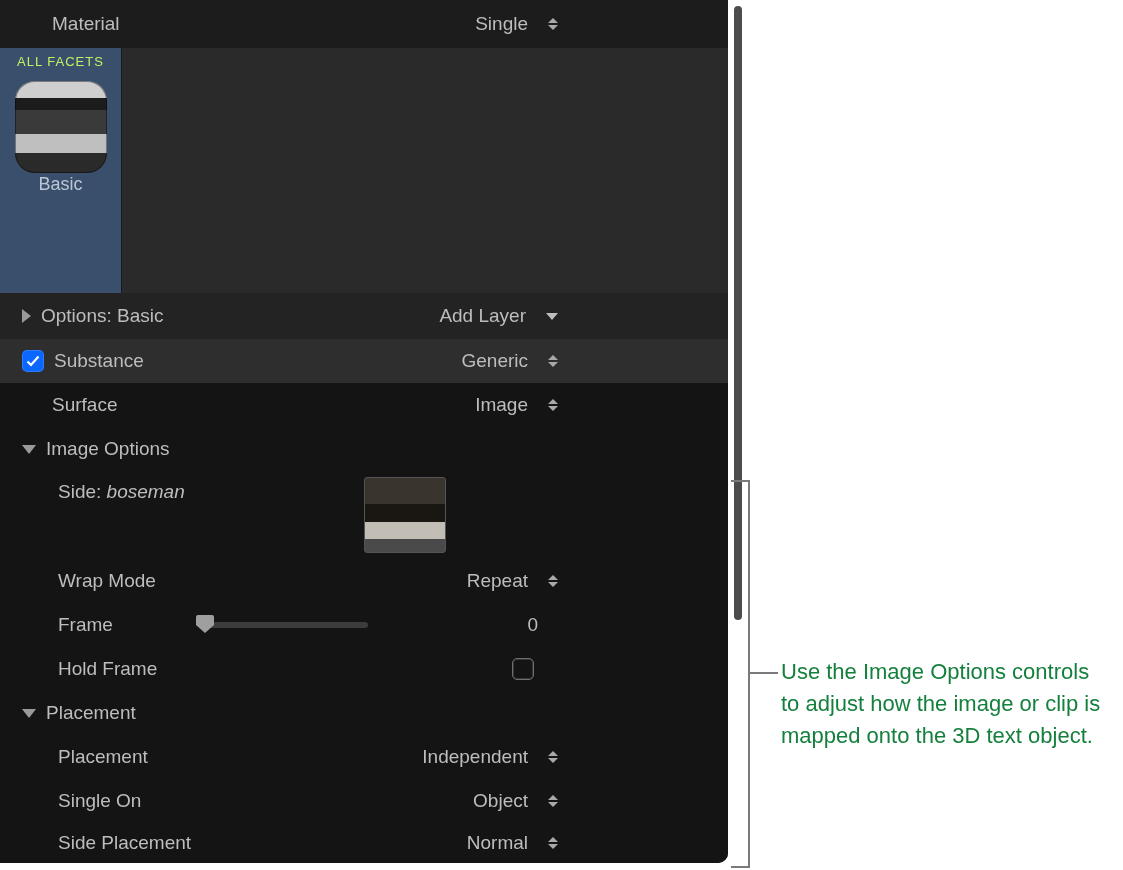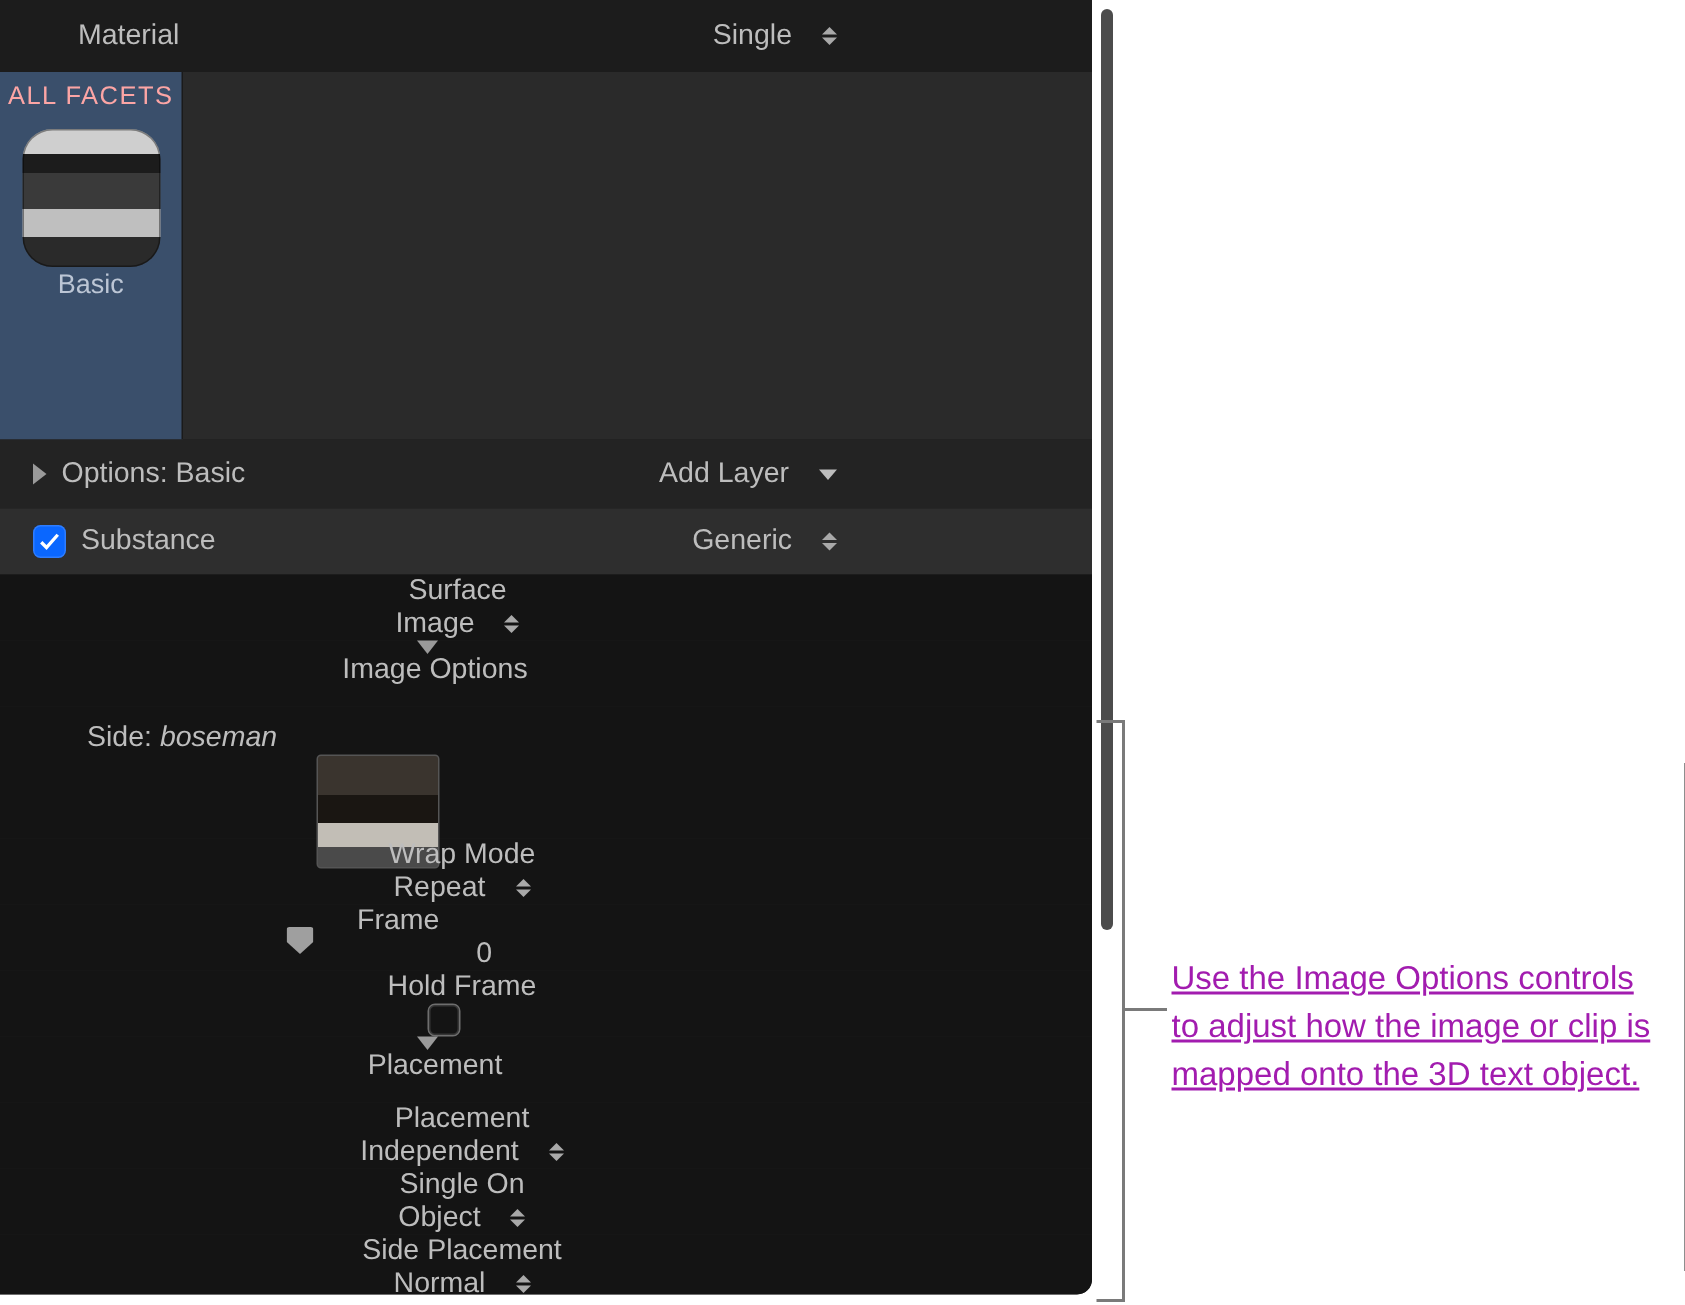--- a/index.html
+++ b/index.html
@@ -18,21 +18,21 @@
     width: 728px;
     background: #1c1c1c;
     border-bottom-right-radius: 10px;
     overflow: hidden;
     position: relative;
   }
   .row {
     display: flex;
     align-items: center;
     height: 42px;
-    padding: 0 18px;
+    padding: 12px 18px;
   }
   .row .label { flex: 0 0 auto; }
   .row .spacer { flex: 1 1 auto; }
   .row .value { display: flex; align-items: center; gap: 16px; }
   .header-row {
     height: 48px;
     padding-left: 52px;
     padding-right: 170px;
   }
   .stepper-icon { display: flex; flex-direction: column; margin-left: 4px; }
@@ -61,23 +61,23 @@
   .facet-tile {
     width: 122px;
     height: 245px;
     background: #3a4f6b;
     display: flex;
     flex-direction: column;
     align-items: center;
     border-right: 1px solid #1a1a1a;
   }
   .facet-header {
-    font-size: 17px;
+    font-size: 13px;
     letter-spacing: 1px;
-    color: #fca5a5;
+    color: #bef264;
     padding: 6px 0 4px;
     text-align: center;
   }
   .facet-thumb {
     width: 92px; height: 92px; border-radius: 20px;
     background: linear-gradient(to bottom, #cfcfcf 0 18%, #1c1c1c 18% 32%, #3a3a3a 32% 58%, #bfbfbf 58% 78%, #2a2a2a 78% 100%);
     margin-top: 8px;
     box-shadow: inset 0 0 0 1px rgba(0,0,0,0.4);
   }
   .facet-name { color: #bcc6d5; margin-top: 1px; font-size: 18px; }
@@ -91,21 +91,20 @@
     background: #2e2e2e;
     padding-left: 22px;
     padding-right: 170px;
     height: 44px;
   }
   .section-dark {
     background: #141414;
     padding-left: 52px;
     padding-right: 170px;
     height: 44px;
-    flex-direction: column;
   }
   .section-dark-ind1 { padding-left: 22px; }
   .section-dark-ind2 { padding-left: 58px; }
   .checkbox {
     width: 22px; height: 22px; border-radius: 5px; background: #0a67ff;
     display: flex; align-items: center; justify-content: center; margin-right: 10px;
     box-shadow: inset 0 0 0 1px rgba(255,255,255,0.15);
   }
   .checkbox svg { width: 16px; height: 16px; }
   .checkbox.empty {
@@ -141,22 +140,22 @@
     flex: 1; position: relative;
   }
   .callout-line {
     position: absolute; left: 1px; top: 480px; height: 388px; width: 2px;
     background: #7a7a7a;
   }
   .callout-tick1 { position: absolute; left:-16px; top:480px; width:18px; height:2px; background:#7a7a7a; }
   .callout-tick2 { position: absolute; left:-16px; top:866px; width:18px; height:2px; background:#7a7a7a; }
   .callout-lead { position: absolute; left:3px; top:672px; width:28px; height:2px; background:#7a7a7a; }
   .callout-text {
-    position: absolute; left: 34px; top: 636px; width: 330px;
-    color: #a21caf; font-size: 22px; line-height: 1.45; text-decoration: underline;
+    position: absolute; left: 34px; top: 656px; width: 330px;
+    color: #15803d; font-size: 22px; line-height: 1.45;
   }
 </style>
 </head>
 <body>
 
 <div class="container">
   <div class="panel-wrap">
     <div class="panel">
 
       <div class="row header-row">

